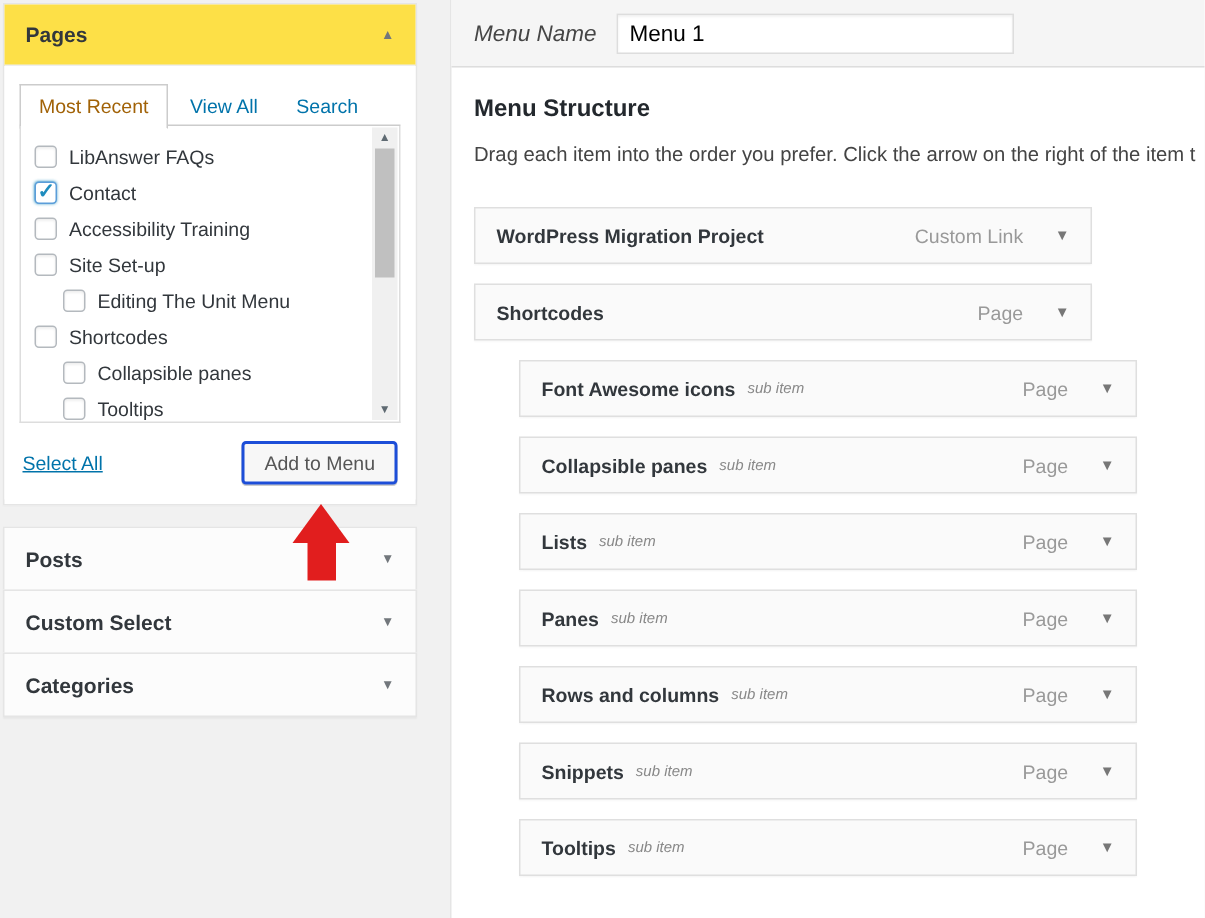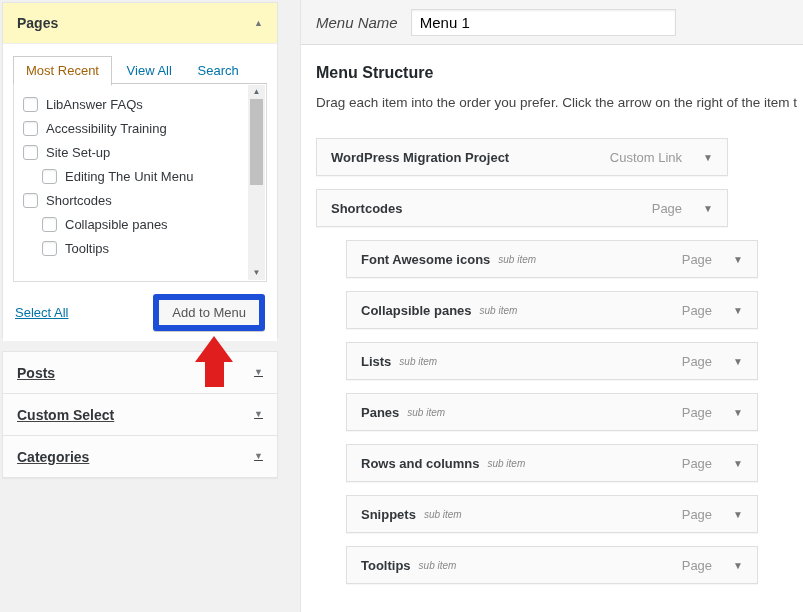--- a/index.html
+++ b/index.html
@@ -18,21 +18,21 @@
   .panel {
     background:#fff;
     border:1px solid #e5e5e5;
     box-shadow:0 1px 1px rgba(0,0,0,.04);
   }
   .pages-panel { height:335px; }
 
   .panel-header {
     display:flex; align-items:center; justify-content:space-between;
     height:41px; padding:0 14px;
-    background:#fef9c3;
+    background:#fde047;
     border-bottom:1px solid #eee;
     cursor:pointer;
   }
   .panel-title { font-size:14px; font-weight:bold; color:#32373c; }
   .tri-up, .tri-down { font-size:9px; color:#72777c; line-height:1; }
 
   .panel-body { padding:12px 10px 10px 10px; background:#fff; }
 
   
   .tabs-row { border-bottom:1px solid #ccc; height:28px; white-space:nowrap; }
@@ -83,34 +83,33 @@
   .sb-thumb { position:absolute; left:2px; top:14px; width:13px; height:86px;
     background:#c0c0c0; cursor:pointer; }
 
   
   .list-footer { display:flex; align-items:center; justify-content:space-between;
     margin-top:12px; padding:0 2px; }
   .select-all { color:#0073aa; text-decoration:underline; cursor:pointer; }
   .btn {
     font-family:"Liberation Sans", sans-serif;
     font-size:13px; color:#555;
-    background:#f7f7f7; border:6px solid #1d4ed8; border-radius:3px;
+    background:#f7f7f7; border:2px solid #1d4ed8; border-radius:3px;
     padding:5px 13px; cursor:pointer;
     box-shadow:0 1px 0 #ccc;
   }
 
   
   .collapsed-stack { margin-top:14px; }
   .collapsed-panel {
     display:flex; align-items:center; justify-content:space-between;
     height:43px; padding:0 14px;
     background:#fcfcfc; border:1px solid #e5e5e5;
     margin-top:-1px; cursor:pointer;
     box-shadow:0 1px 1px rgba(0,0,0,.04);
-    text-decoration:underline;
   }
   .collapsed-panel:first-child { margin-top:0; }
 
   
   .red-arrow { position:absolute; left:195px; top:336px; width:38px; z-index:50; }
   .red-arrow .head {
     width:0; height:0; margin:0 auto;
     border-left:19px solid transparent;
     border-right:19px solid transparent;
     border-bottom:26px solid #e11e1e;
@@ -173,20 +172,24 @@
         <span class="tab active">Most Recent</span>
         <span class="tab">View All</span>
         <span class="tab">Search</span>
       </div>
 
       <div class="list-box">
         <div class="cb-row">
           <span class="cb"></span>
           <span class="cb-label">LibAnswer FAQs</span>
         </div>
+        <div class="cb-row checked">
+          <span class="cb"></span>
+          <span class="cb-label">Contact</span>
+        </div>
         <div class="cb-row">
           <span class="cb"></span>
           <span class="cb-label">Accessibility Training</span>
         </div>
         <div class="cb-row">
           <span class="cb"></span>
           <span class="cb-label">Site Set-up</span>
         </div>
         <div class="cb-row indent">
           <span class="cb"></span>

